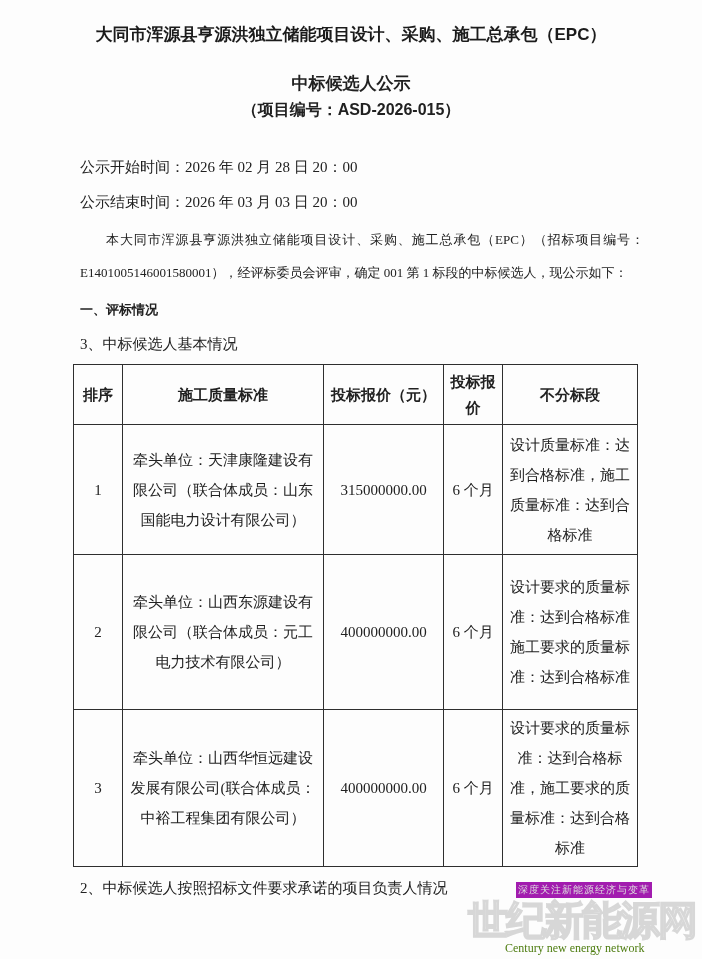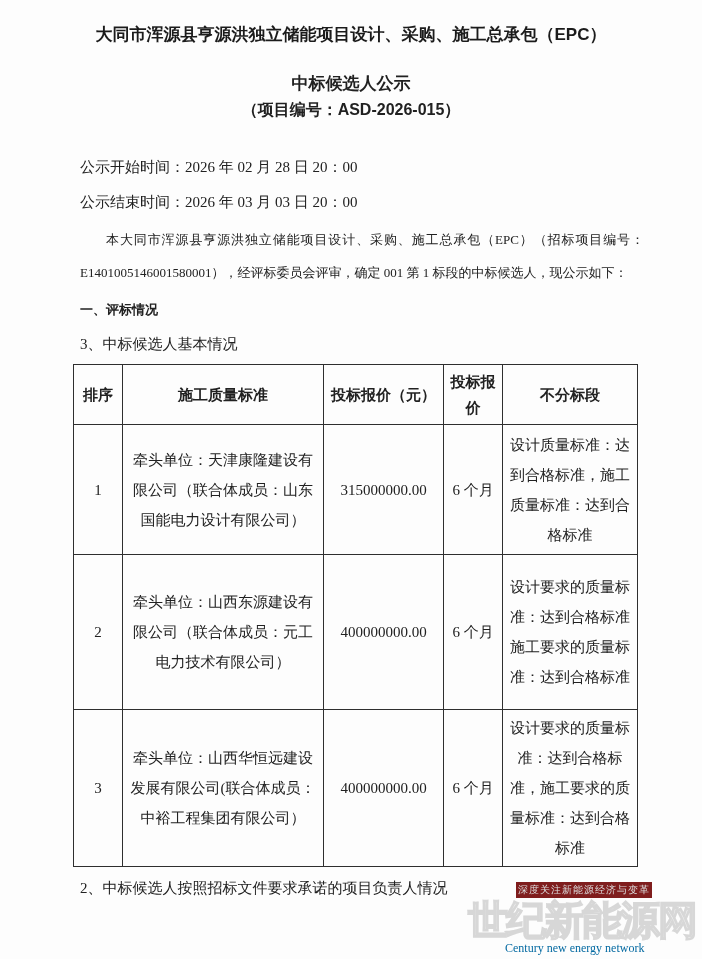--- a/index.html
+++ b/index.html
@@ -93,21 +93,21 @@
   tr.hdr { height: 60px; }
   tr.r1 { height: 130px; }
   tr.r2 { height: 155px; }
   tr.r3 { height: 148px; }
   td.name-cell, td.quality-cell { line-height: 30px; }
   
   .wm { position: absolute; pointer-events: none; z-index: 5; }
   .wm-banner {
     left: 516px; top: 882px;
     width: 136px; height: 16px;
-    background: #7f1d1d;
+    background: #a21caf;
     color: #dedede;
     font-family: "Liberation Sans", "DejaVu Sans", sans-serif;
     font-size: 10px;
     line-height: 16px;
     text-align: center;
     letter-spacing: 1px;
     overflow: hidden;
     white-space: nowrap;
   }
   .wm-main {
@@ -121,21 +121,21 @@
     white-space: nowrap;
     color: #ececec;
     -webkit-text-stroke: 1.5px #d7d7d7;
     -webkit-text-fill-color: transparent;
   }
   .wm-sub {
     left: 505px; top: 941px;
     width: 170px;
     font-family: "Liberation Serif", "DejaVu Serif", serif;
     font-size: 12px;
-    color: #0369a1;
+    color: #4d7c0f;
     white-space: nowrap;
   }
 </style>
 </head>
 <body>
 
 <div class="page">
 
   <div class="title-block">
     <div class="doc-title">大同市浑源县亨源洪独立储能项目设计、采购、施工总承包（EPC）</div>

